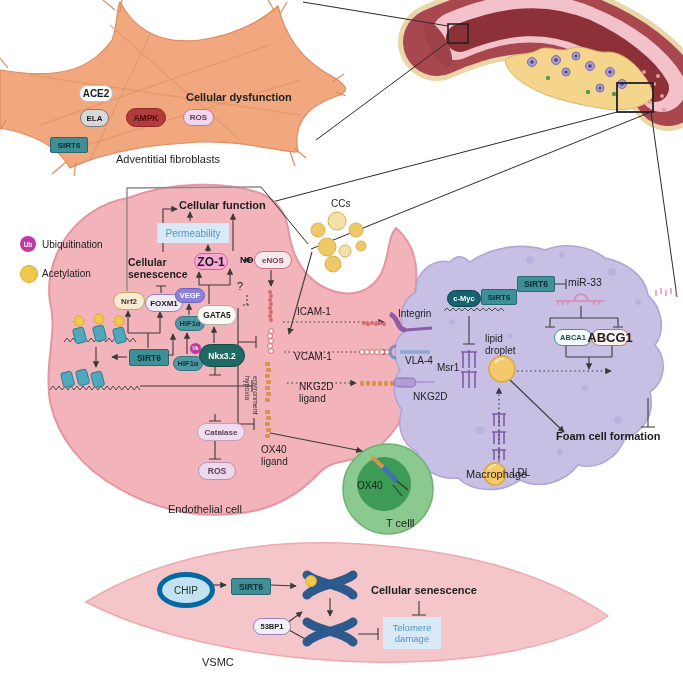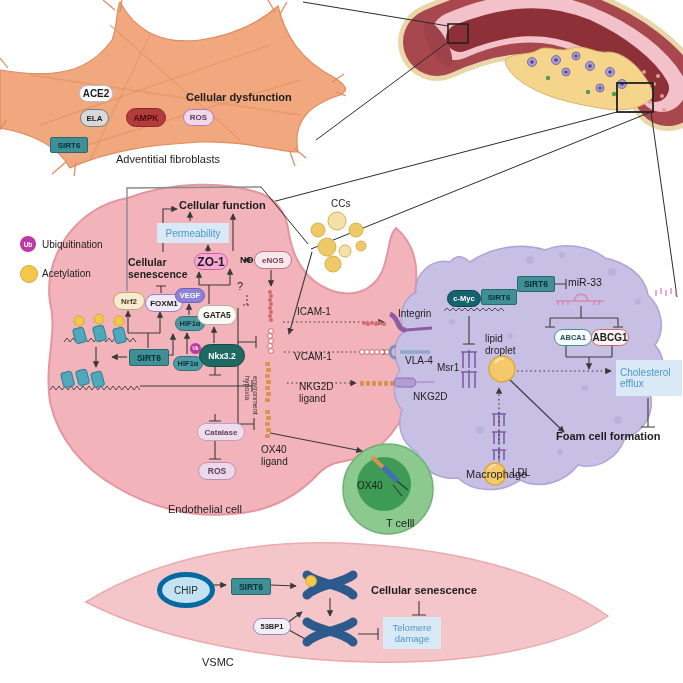--- a/index.html
+++ b/index.html
@@ -390,23 +390,22 @@
 
   <div class="L" style="left:398px;top:308px;font-size:10px;">Integrin</div>
   <div class="L" style="left:405px;top:355px;font-size:10px;">VLA-4</div>
   <div class="L" style="left:437px;top:362px;font-size:10px;">Msr1</div>
   <div class="L" style="left:413px;top:391px;font-size:10px;">NKG2D</div>
   <div class="pill" style="left:447px;top:290px;width:32px;height:15px;font-size:7.5px;background:#17626E;border-color:#0C4550;color:#fff;">c-Myc</div>
   <div class="box teal" style="left:481px;top:289px;width:34px;height:14px;font-size:8px;">SIRT6</div>
   <div class="box teal" style="left:517px;top:276px;width:36px;height:14px;font-size:8.5px;">SIRT6</div>
   <div class="L" style="left:568px;top:276px;font-size:10.5px;">miR-33</div>
   <div class="pill" style="left:554px;top:329px;width:36px;height:15px;font-size:7.5px;background:#F6FBFB;border-color:#3E8F96;color:#1F4F56;">ABCA1</div>
-  <div class="pill" style="left:591px;top:329px;width:36px;height:15px;font-size:10px;background:#FBF4F4;border-color:#C96A6A;">ABCG1</div>
+  <div class="pill" style="left:591px;top:329px;width:36px;height:15px;font-size:13px;background:#FBF4F4;border-color:#C96A6A;">ABCG1</div>
   <div class="L wrap" style="left:485px;top:333px;width:46px;font-size:10px;">lipid droplet</div>
-  <div class="blueBox wrap" style="left:616px;top:360px;width:66px;height:36px;font-size:10px;justify-content:flex-start;text-align:left;padding-left:4px;box-sizing:border-box;">Cholesterol efflux</div>
   <div class="L" style="left:556px;top:430px;font-size:11px;font-weight:700;">Foam cell formation</div>
   <div class="L" style="left:512px;top:467px;font-size:10px;">LDL</div>
   <div class="L" style="left:466px;top:468px;font-size:11px;">Macrophage</div>
 
   <div class="L" style="left:357px;top:480px;font-size:10px;">OX40</div>
   <div class="L" style="left:386px;top:517px;font-size:11px;">T celll</div>
 
   <div class="circ" style="left:157px;top:572px;width:48px;height:26px;background:#C3E2F2;border:5px solid #0369a1;font-size:10px;border-radius:50%;color:#233;">CHIP</div>
   <div class="box teal" style="left:231px;top:578px;width:38px;height:15px;font-size:8.5px;">SIRT6</div>
   <div class="pill" style="left:253px;top:618px;width:36px;height:15px;font-size:7.5px;background:#F3EFF8;border-color:#9B7FC0;">53BP1</div>

